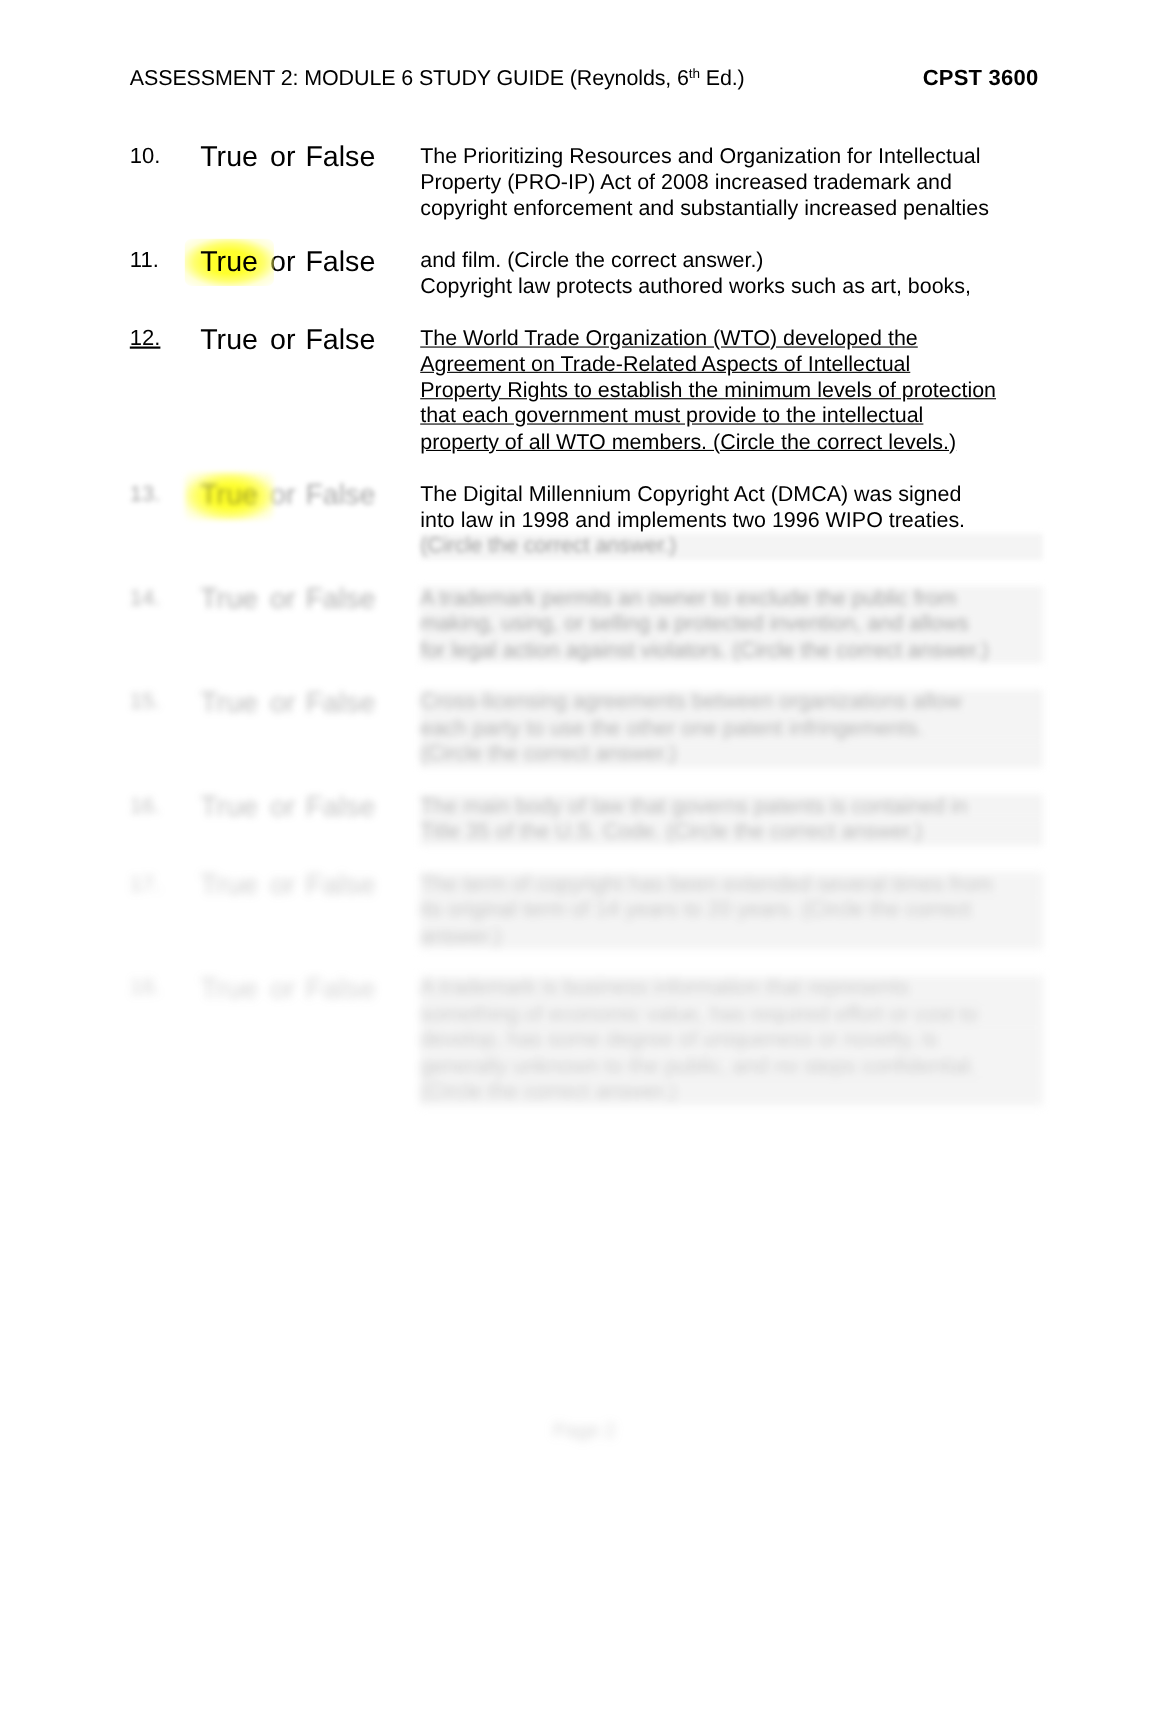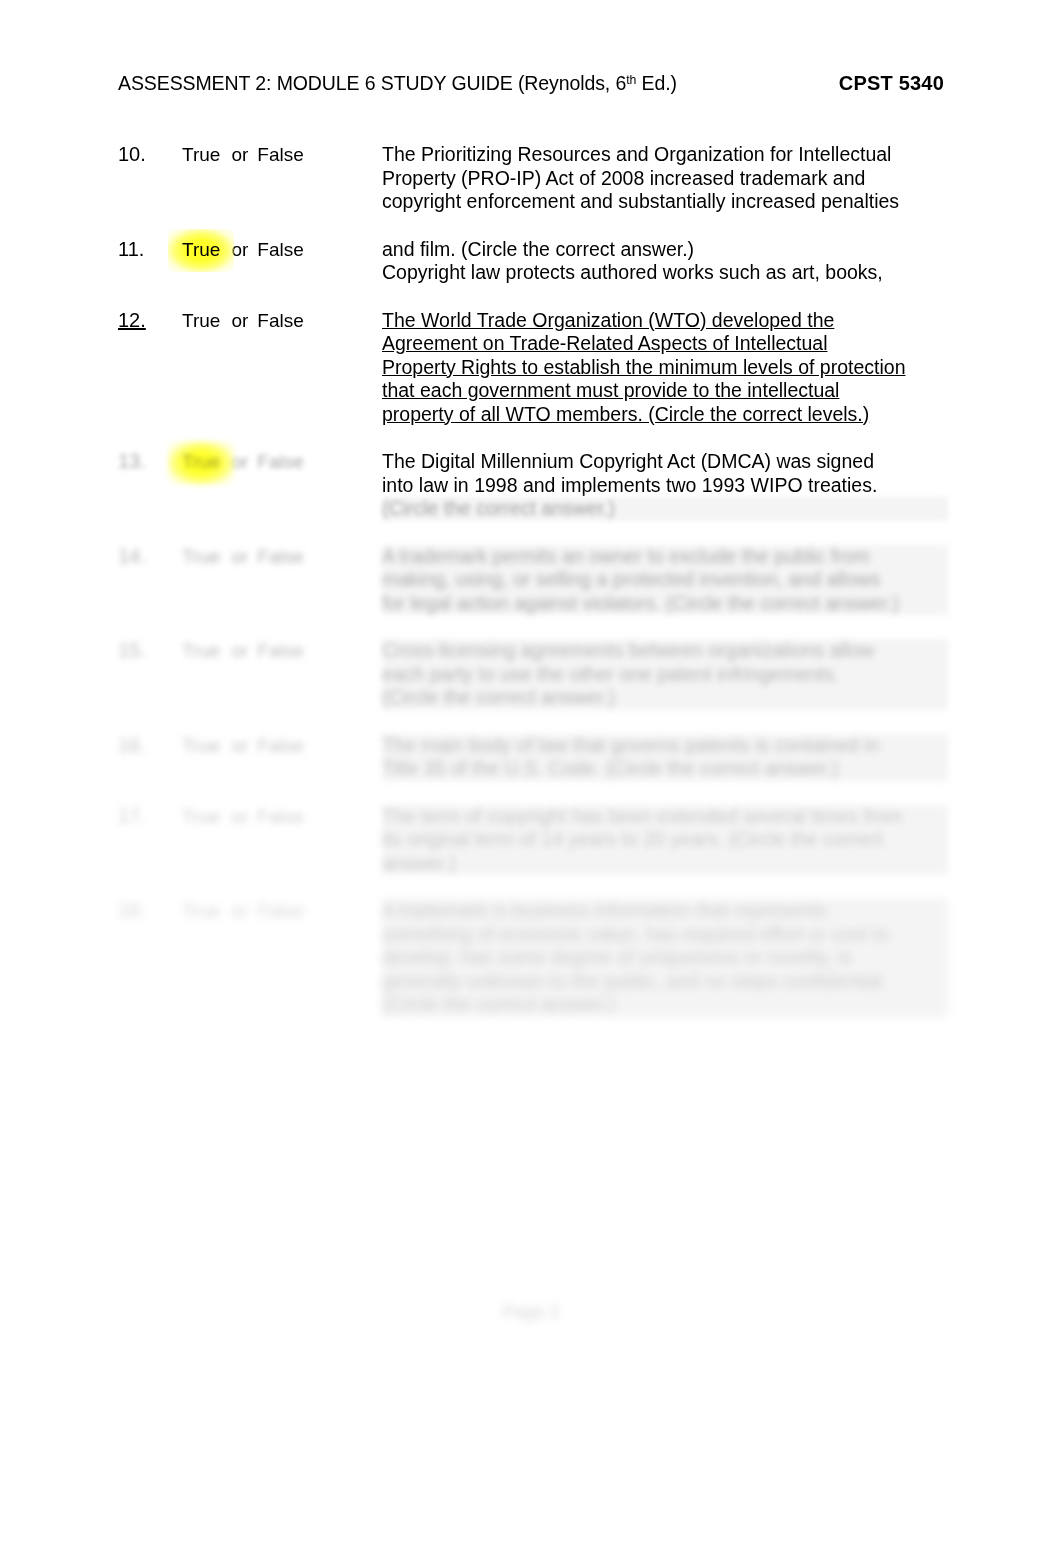--- a/index.html
+++ b/index.html
@@ -13,21 +13,20 @@
     position: relative;
     font-family: "Liberation Sans", sans-serif;
     color: #000000;
     overflow: hidden;
   }
 
   .page {
     position: absolute;
     inset: 0;
     background: #ffffff;
-    margin-top: 12px;
   }
 
   
   .header {
     position: absolute;
     left: 118px;
     top: 60px;
     width: 826px;
     display: flex;
     align-items: baseline;
@@ -62,21 +61,21 @@
   }
   .q-num {
     width: 64px;
     flex: 0 0 64px;
     font-size: 20px;
     line-height: 23.5px;
   }
   .q-tf {
     width: 200px;
     flex: 0 0 200px;
-    font-size: 19px;
+    font-size: 26px;
     line-height: 23.5px;
     white-space: nowrap;
   }
   .q-tf .tf-true  { display: inline-block; position: relative; }
   .q-tf .tf-or    { display: inline-block; margin: 0 9px 0 11px; }
   .q-tf .tf-false { display: inline-block; }
 
   
   .tf-true.highlight::before {
     content: "";
@@ -130,21 +129,21 @@
     filter: blur(4.2px);
   }
 </style>
 </head>
 <body>
 
 <div class="page">
 
   <div class="header">
     <div class="header-left"><span>ASSESSMENT 2: MODULE 6 STUDY GUIDE (Reynolds, 6</span><sup>th</sup><span> Ed.)</span></div>
-    <div class="header-right">CPST 5340</div>
+    <div class="header-right">CPST 3600</div>
   </div>
 
   <div class="qlist">
       <div class="qrow">
         <div class="q-num">10.</div>
         <div class="q-tf"><span class="tf-true"><span>True</span></span><span class="tf-or">or</span><span class="tf-false">False</span></div>
         <div style="flex: 1 1 auto;">
           <div class="q-body">
             <span class="ln">The Prioritizing Resources and Organization for Intellectual</span>
             <span class="ln">Property (PRO-IP) Act of 2008 increased trademark and</span>
@@ -174,21 +173,21 @@
             <span class="ln">property of all WTO members.  (Circle the correct levels.)</span>
           </div>
         </div>
       </div>
       <div class="qrow" style="margin-top: 24px;">
         <div class="q-num fade-1">13.</div>
         <div class="q-tf fade-1"><span class="tf-true highlight"><span>True</span></span><span class="tf-or">or</span><span class="tf-false">False</span></div>
         <div style="flex: 1 1 auto;">
           <div class="q-body">
             <span class="ln">The Digital Millennium Copyright Act (DMCA) was signed</span>
-            <span class="ln">into law in 1998 and implements two 1993 WIPO treaties.</span>
+            <span class="ln">into law in 1998 and implements two 1996 WIPO treaties.</span>
           </div>
           <div class="q-body fade-1">
             <span class="ln">(Circle the correct answer.)</span>
           </div>
         </div>
       </div>
       <div class="qrow" style="margin-top: 24px; opacity: 1;">
         <div class="q-num fade-2">14.</div>
         <div class="q-tf fade-2"><span class="tf-true"><span>True</span></span><span class="tf-or">or</span><span class="tf-false">False</span></div>
         <div style="flex: 1 1 auto;">

